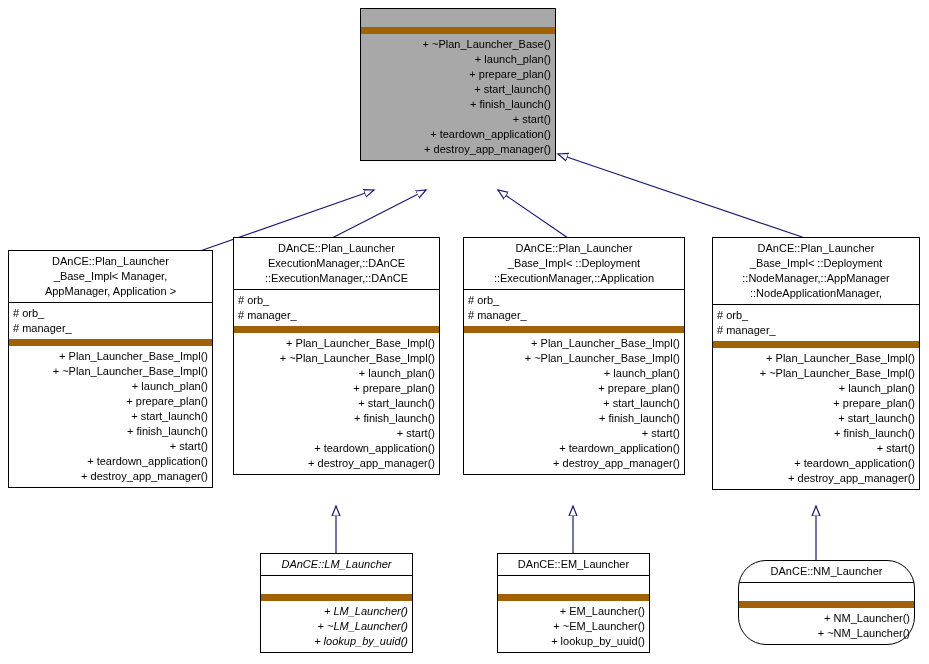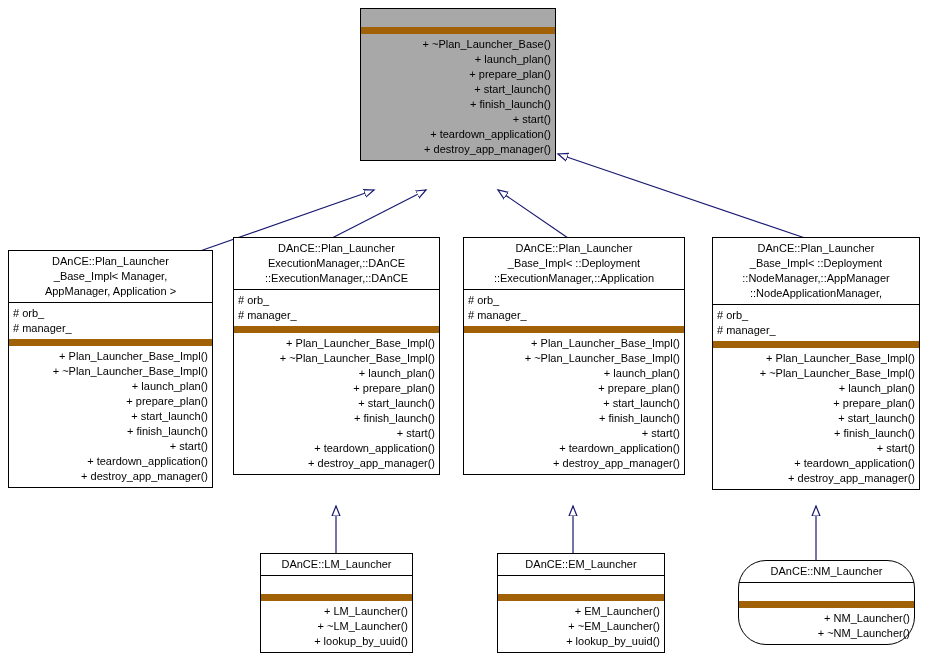--- a/index.html
+++ b/index.html
@@ -160,31 +160,31 @@
         <div class="line">+ launch_plan()</div>
         <div class="line">+ prepare_plan()</div>
         <div class="line">+ start_launch()</div>
         <div class="line">+ finish_launch()</div>
         <div class="line">+ start()</div>
         <div class="line">+ teardown_application()</div>
         <div class="line">+ destroy_app_manager()</div>
       </div>
   </div>
 
-  <div class="uml-box" style="left:260px; top:553px; width:153px;">
+  <div class="uml-box" style="left:260px; top:553px; width:153px;font-style:italic;">
     <div class="uml-title single-title">DAnCE::LM_Launcher</div>
     <div class="uml-attrs"></div>
     <div class="uml-methods">
         <div class="line">+ LM_Launcher()</div>
         <div class="line">+ ~LM_Launcher()</div>
         <div class="line">+ lookup_by_uuid()</div>
       </div>
   </div>
 
-  <div class="uml-box" style="left:497px; top:553px; width:168px;">
+  <div class="uml-box" style="left:497px; top:553px; width:153px;">
     <div class="uml-title single-title">DAnCE::EM_Launcher</div>
     <div class="uml-attrs"></div>
     <div class="uml-methods">
         <div class="line">+ EM_Launcher()</div>
         <div class="line">+ ~EM_Launcher()</div>
         <div class="line">+ lookup_by_uuid()</div>
       </div>
   </div>
 
   <div class="uml-box" style="left:738px; top:560px; width:177px;border-radius:28px;">

